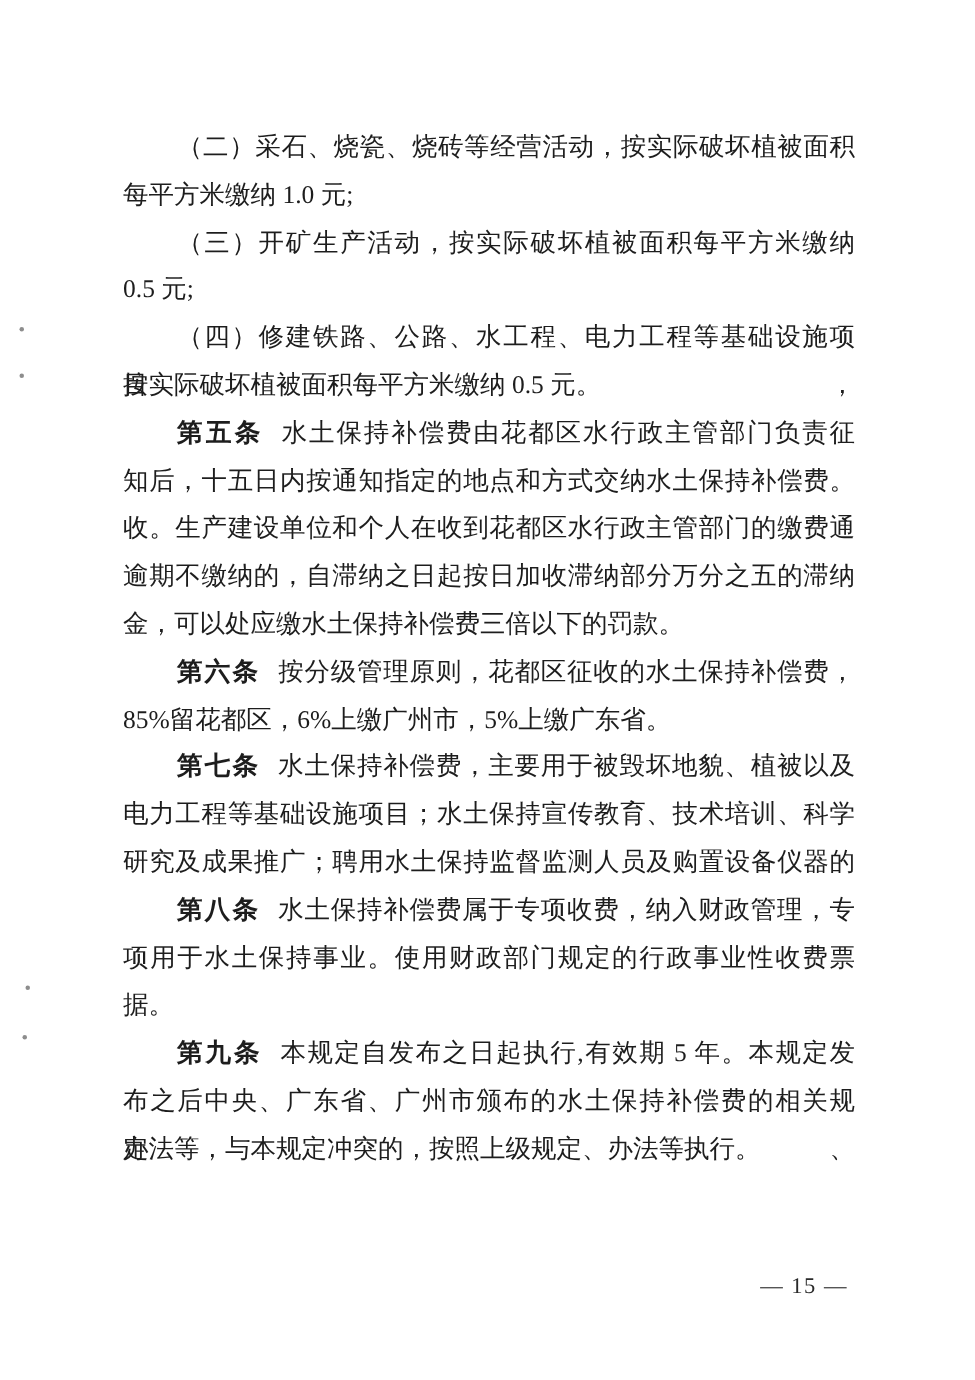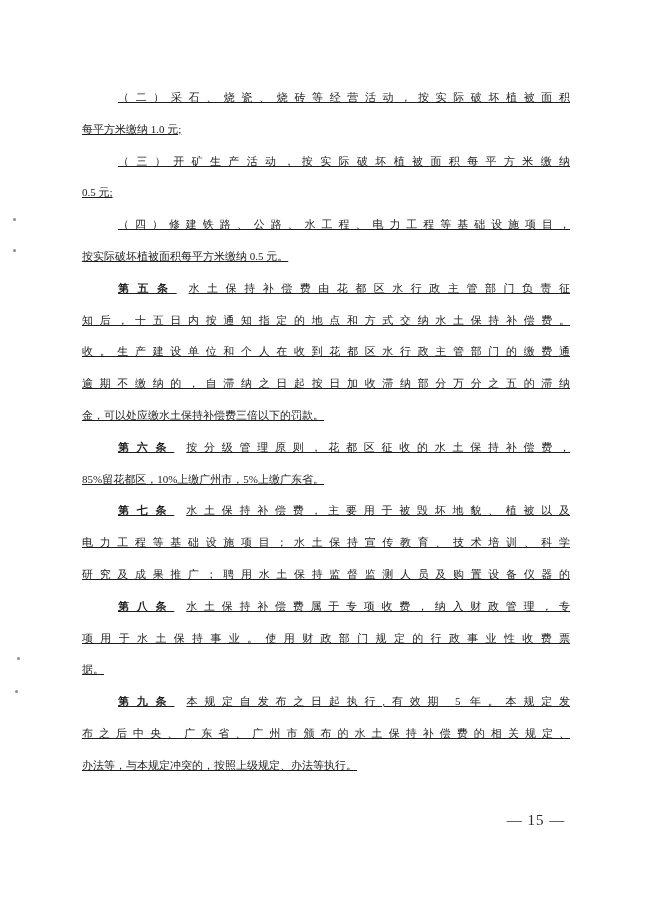--- a/index.html
+++ b/index.html
@@ -16,45 +16,44 @@
     color: #1d1d1d;
     overflow: hidden;
   }
   .doc-body {
     position: absolute;
     left: 82px;
     top: 82px;
     width: 488px;
   }
   .line {
-    font-size: 11px;
+    font-size: 17px;
     line-height: 31.8px;
     height: 31.8px;
     text-align: justify;
     text-align-last: justify;
     overflow: visible;
-    text-decoration: underline;
   }
   .line.short {
     text-align: right;
     text-align-last: left;
   }
   .line.indent {
     text-indent: 36px;
   }
   .line b.article-no {
     font-weight: 700;
     margin-right: 12px;
     letter-spacing: 1px;
     margin-top: 22px;
   }
   .page-number {
     position: absolute;
     left: 496px;
-    top: 812px;
+    top: 850px;
     width: 80px;
     font-size: 15px;
     letter-spacing: 1px;
     text-align: center;
     color: #2a2a2a;
     white-space: nowrap;
   }
   .speck {
     position: absolute;
     width: 3px;
@@ -73,21 +72,21 @@
       <div class="line indent">（三）开矿生产活动，按实际破坏植被面积每平方米缴纳</div>
       <div class="line short">0.5 元;</div>
       <div class="line indent">（四）修建铁路、公路、水工程、电力工程等基础设施项目，</div>
       <div class="line short">按实际破坏植被面积每平方米缴纳 0.5 元。</div>
       <div class="line indent"><b class="article-no">第五条</b>水土保持补偿费由花都区水行政主管部门负责征</div>
       <div class="line">知后，十五日内按通知指定的地点和方式交纳水土保持补偿费。</div>
       <div class="line">收。生产建设单位和个人在收到花都区水行政主管部门的缴费通</div>
       <div class="line">逾期不缴纳的，自滞纳之日起按日加收滞纳部分万分之五的滞纳</div>
       <div class="line short">金，可以处应缴水土保持补偿费三倍以下的罚款。</div>
       <div class="line indent"><b class="article-no">第六条</b>按分级管理原则，花都区征收的水土保持补偿费，</div>
-      <div class="line short">85%留花都区，10%上缴广州市，5%上缴广东省。</div>
+      <div class="line short">85%留花都区，6%上缴广州市，5%上缴广东省。</div>
       <div class="line indent"><b class="article-no">第七条</b>水土保持补偿费，主要用于被毁坏地貌、植被以及</div>
       <div class="line">电力工程等基础设施项目；水土保持宣传教育、技术培训、科学</div>
       <div class="line">研究及成果推广；聘用水土保持监督监测人员及购置设备仪器的</div>
       <div class="line indent"><b class="article-no">第八条</b>水土保持补偿费属于专项收费，纳入财政管理，专</div>
       <div class="line">项用于水土保持事业。使用财政部门规定的行政事业性收费票</div>
       <div class="line short">据。</div>
       <div class="line indent"><b class="article-no">第九条</b>本规定自发布之日起执行,有效期 5 年。本规定发</div>
       <div class="line">布之后中央、广东省、广州市颁布的水土保持补偿费的相关规定、</div>
       <div class="line short">办法等，与本规定冲突的，按照上级规定、办法等执行。</div>
     </div>

